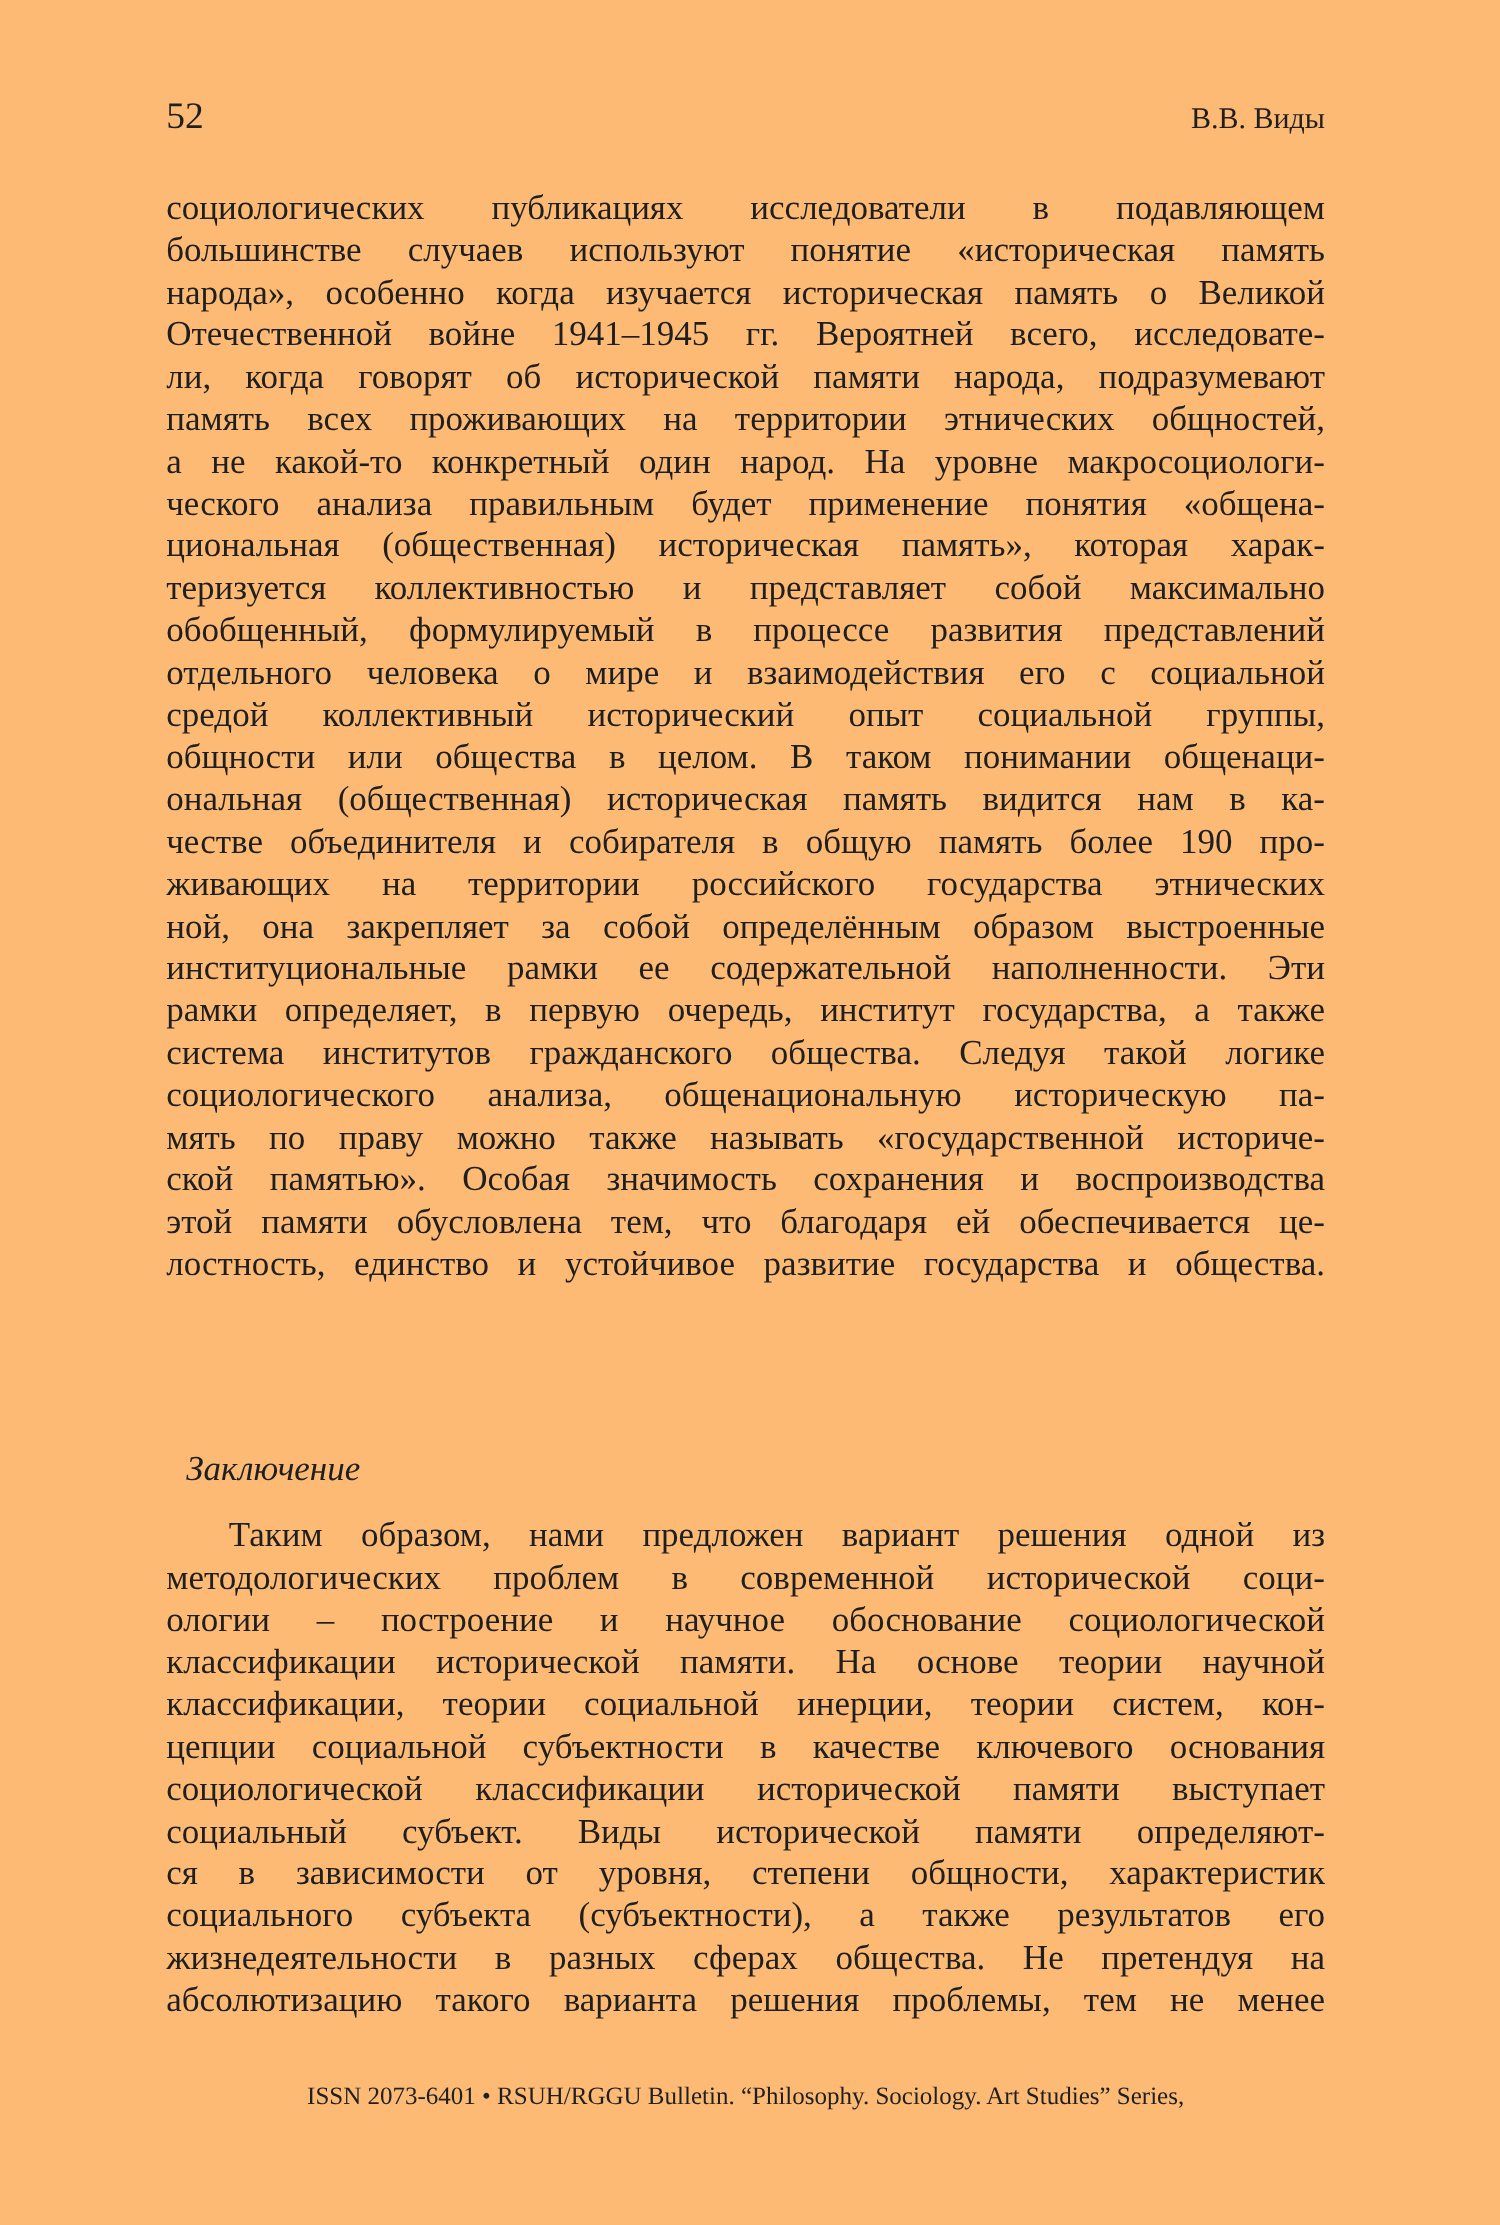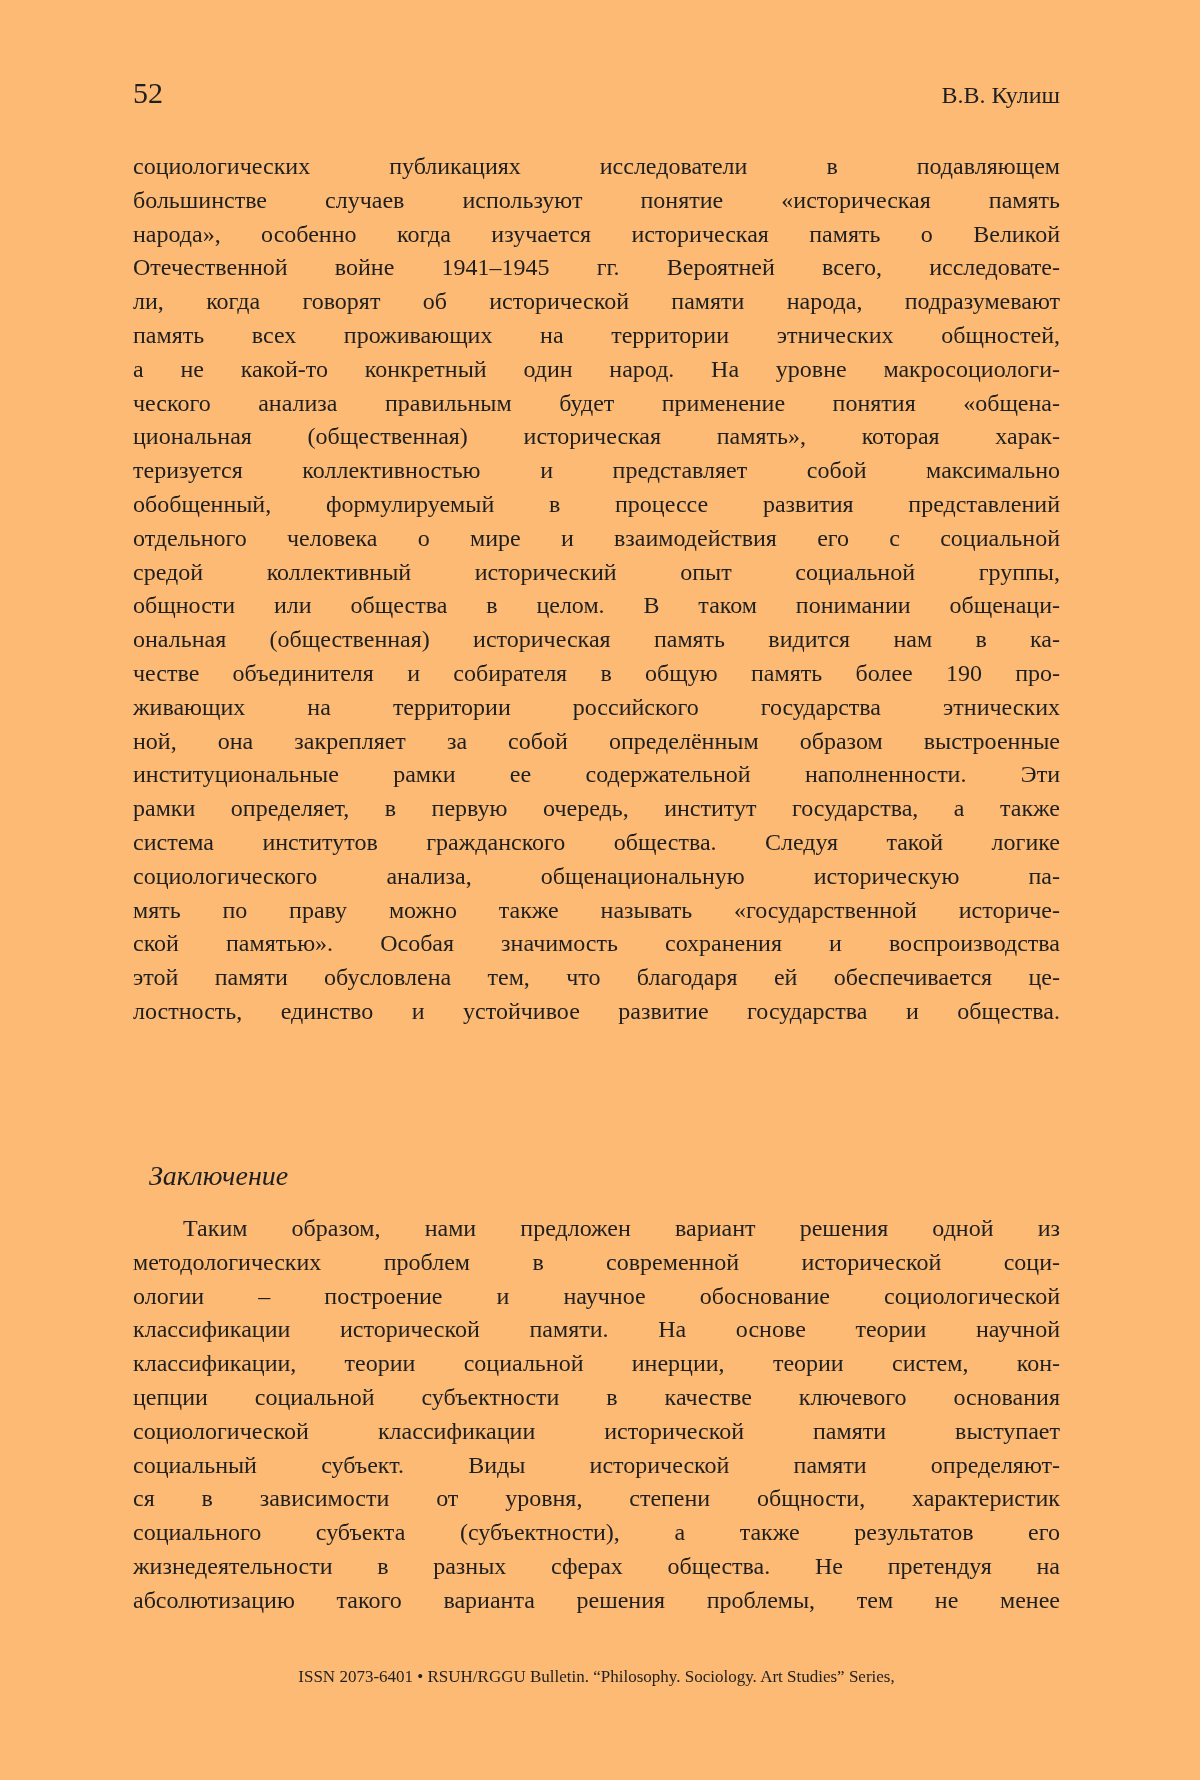--- a/index.html
+++ b/index.html
@@ -29,21 +29,21 @@
   .page-number {
     font-size: 30px;
   }
   .running-author {
     font-size: 24px;
   }
   .body-text {
     position: absolute;
     left: 133px;
     width: 927px;
-    font-size: 24px;
+    font-size: 28px;
     line-height: 33.8px;
   }
   .para1 { top: 150px; }
   .para2 { top: 1212px; }
   .tline {
     text-align: justify;
     text-align-last: justify;
     -moz-text-align-last: justify;
     white-space: normal;
     height: 33.8px;
@@ -61,32 +61,32 @@
     font-style: italic;
     font-weight: normal;
     line-height: 34px;
   }
   .page-footer {
     position: absolute;
     left: 133px;
     width: 927px;
     top: 1662px;
     text-align: center;
-    font-size: 17px;
+    font-size: 20px;
     line-height: 30px;
   }
 </style>
 </head>
 <body>
 
 <div class="page">
 
   <header class="page-header">
     <span class="page-number">52</span>
-    <span class="running-author">В.В. Кулиш</span>
+    <span class="running-author">В.В. Виды</span>
   </header>
 
   <section class="body-text para1">
       <div class="tline">социологических публикациях исследователи в подавляющем</div>
       <div class="tline">большинстве случаев используют понятие «историческая память</div>
       <div class="tline">народа», особенно когда изучается историческая память о Великой</div>
       <div class="tline">Отечественной войне 1941–1945 гг. Вероятней всего, исследовате-</div>
       <div class="tline">ли, когда говорят об исторической памяти народа, подразумевают</div>
       <div class="tline">память всех проживающих на территории этнических общностей,</div>
       <div class="tline">а не какой-то конкретный один народ. На уровне макросоциологи-</div>

